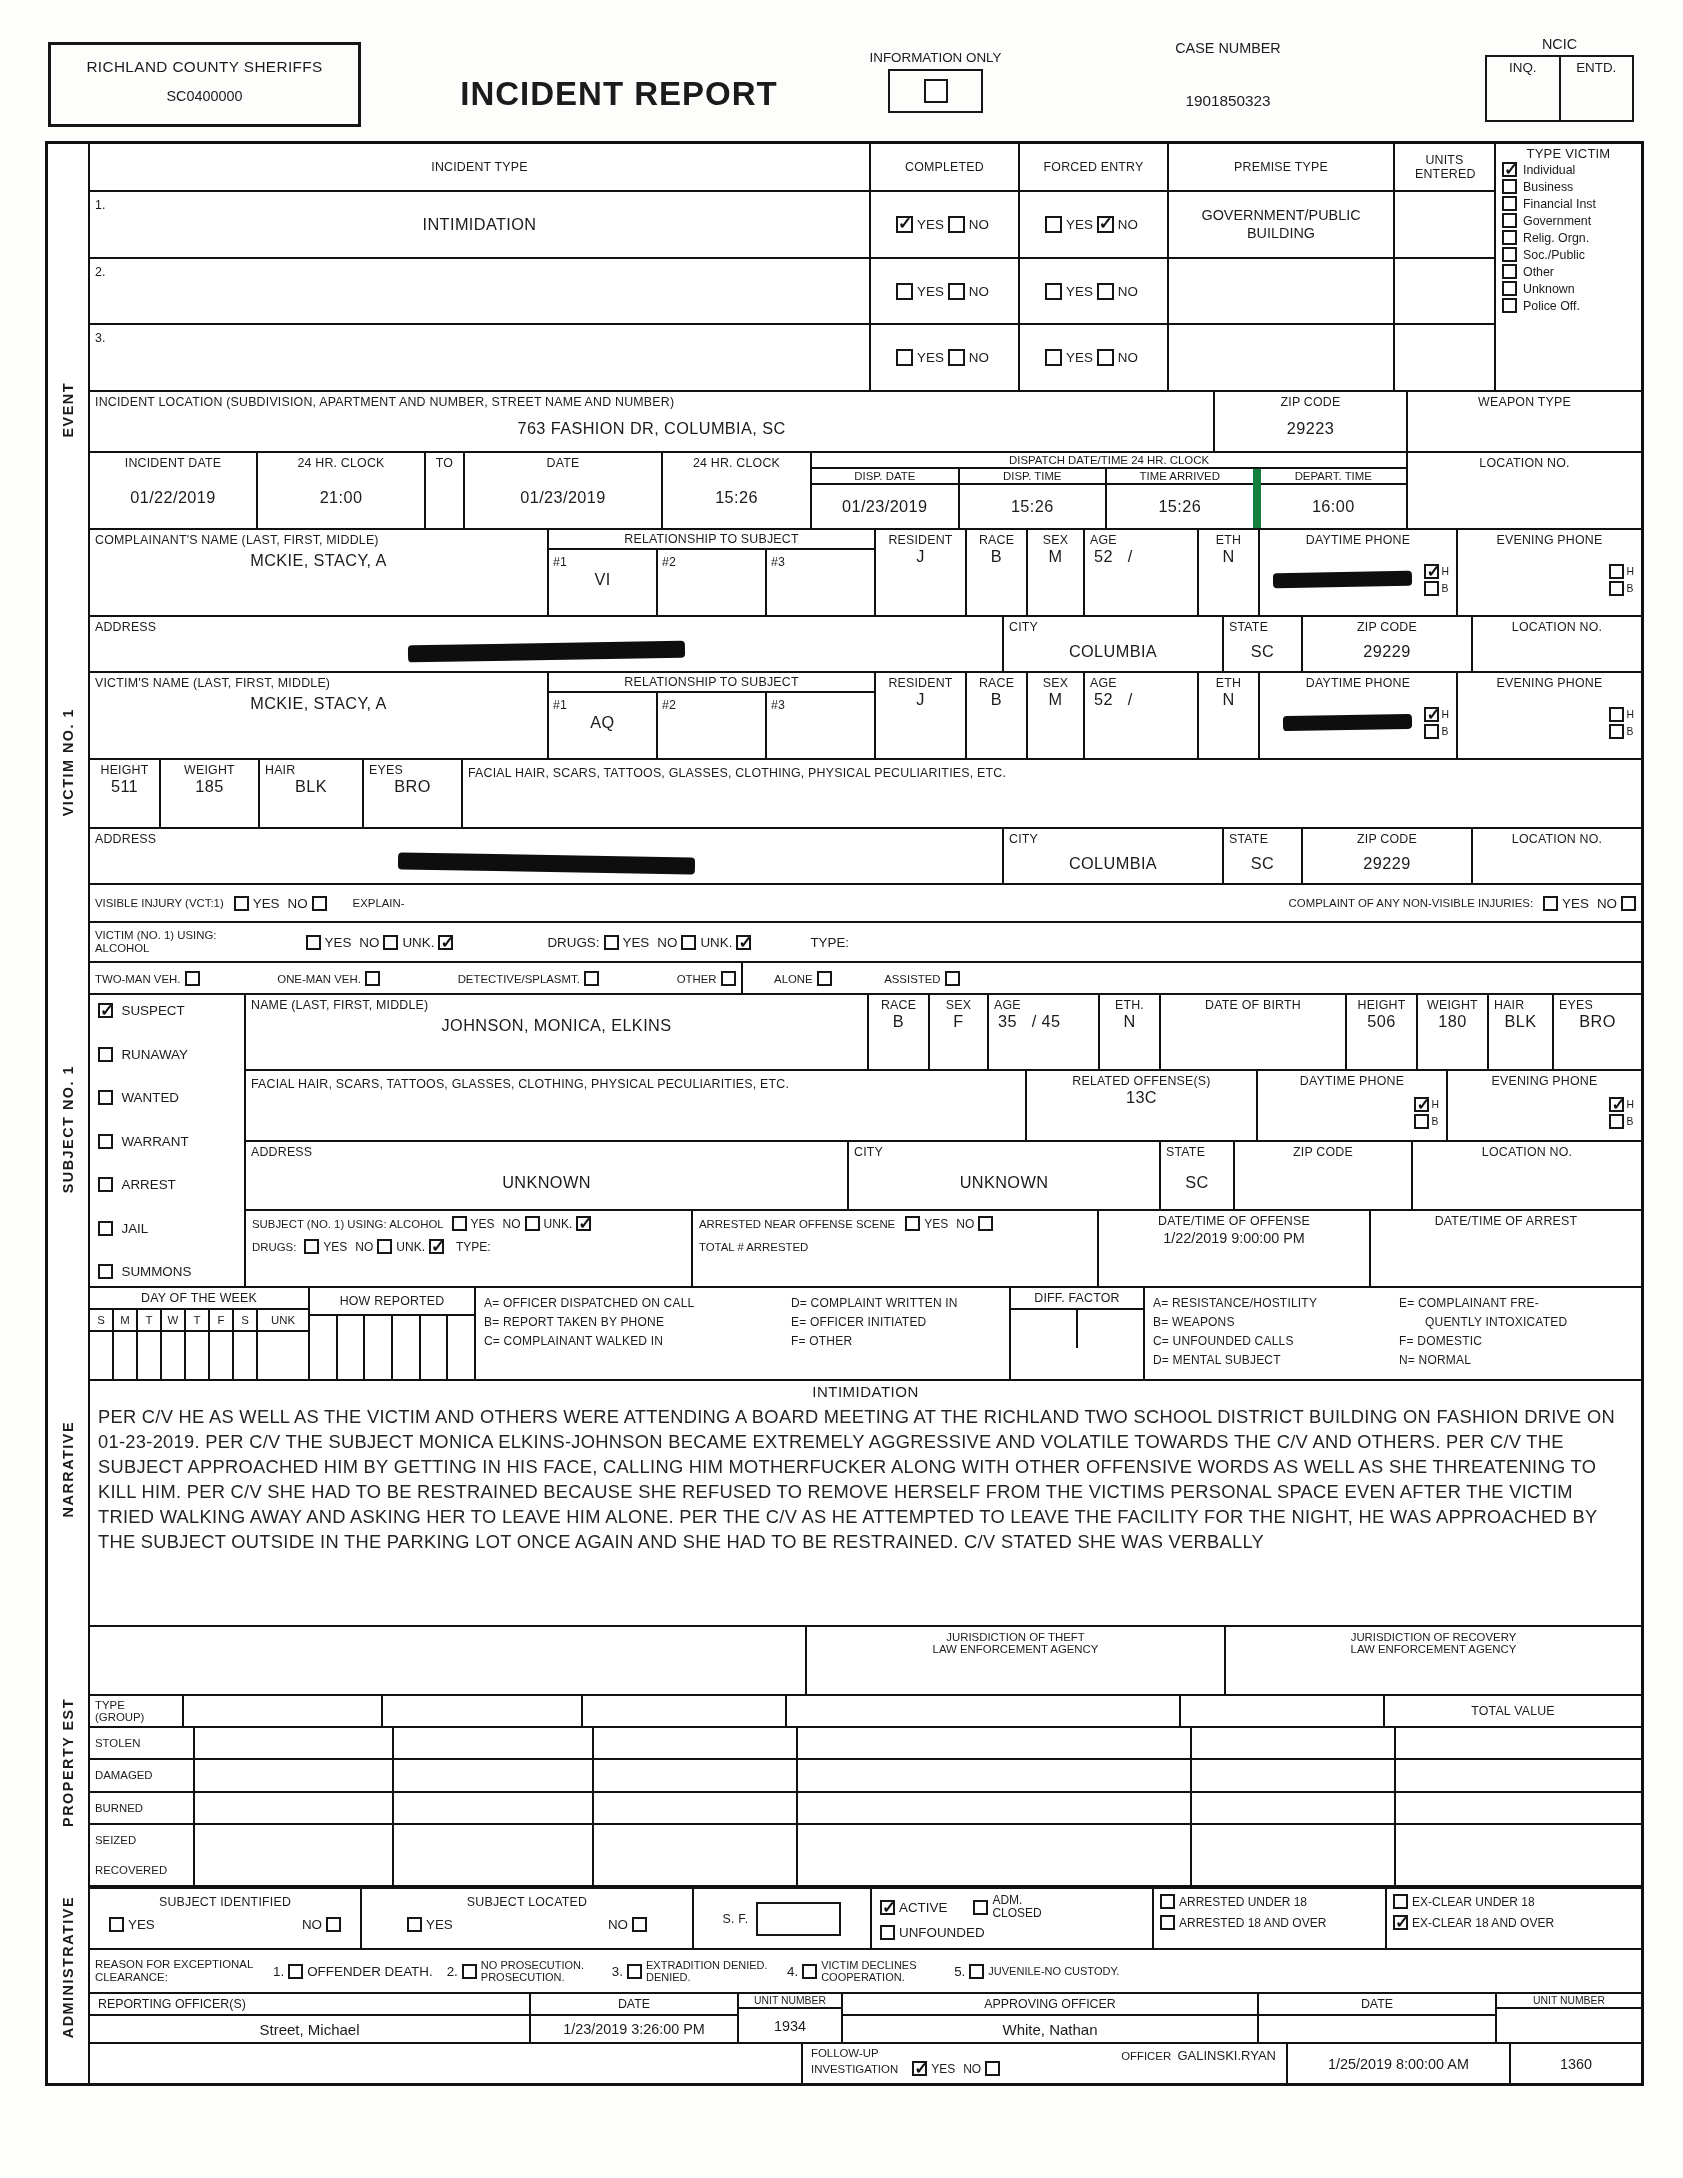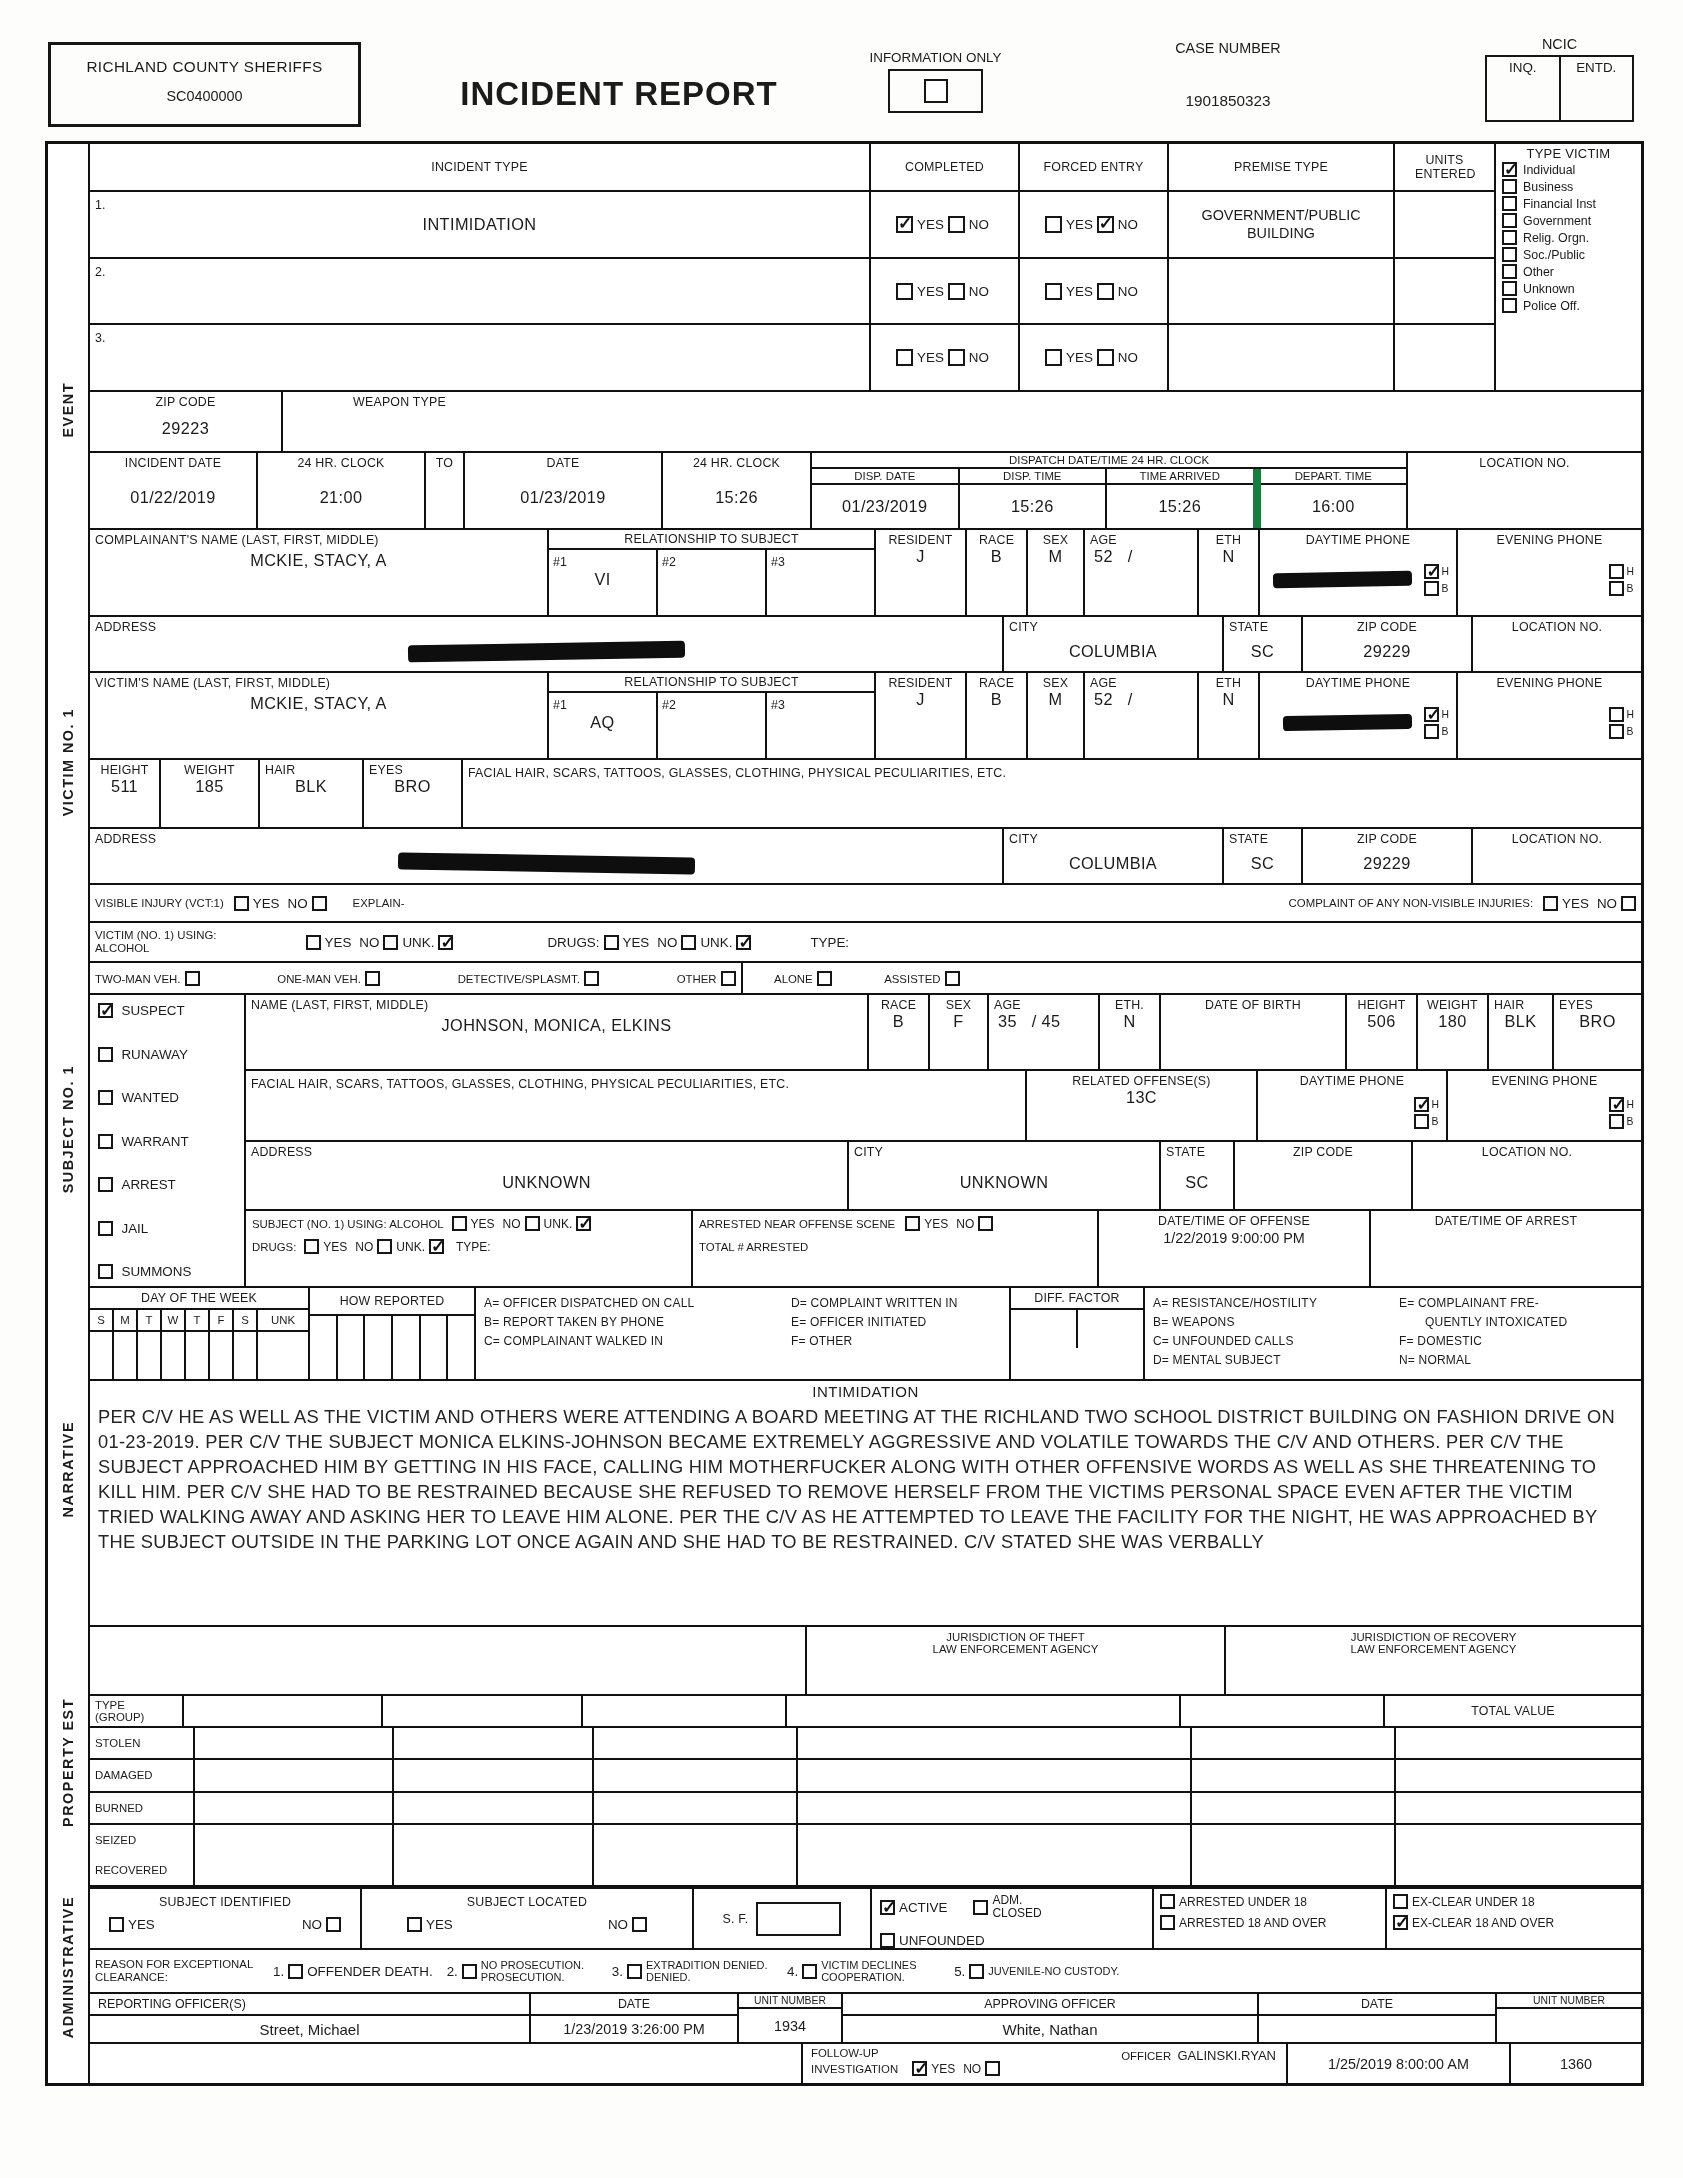--- a/index.html
+++ b/index.html
@@ -209,20 +209,26 @@
               <span class="t">Unknown</span>
             </div>
           <div class="tvitem">
               <span class="cb s"></span>
               <span class="t">Police Off.</span>
             </div>
         </div>
       </div>
 
       <div class="row" style="height:61px">
+        <div class="c fcol" style="flex:1">
+            <span class="lbl">INCIDENT LOCATION (SUBDIVISION, APARTMENT AND NUMBER, STREET NAME AND NUMBER)</span>
+            <div class="grow">
+              <span class="val">763 FASHION DR, COLUMBIA, SC</span>
+            </div>
+          </div>
         <div class="c fcol ctr" style="width:193px">
             <span class="lbl">ZIP CODE</span>
             <div class="grow">
               <span class="val">29223</span>
             </div>
           </div>
         <div class="c fcol ctr" style="width:233px">
             <span class="lbl">WEAPON TYPE</span>
             <div class="grow">
               <span class="val"></span>
@@ -922,21 +928,21 @@
           <span class="lbl">S. F.</span>
           <span style="display:inline-block;width:85px;height:34px;border:2px solid #161616;margin-left:8px"></span>
         </div>
         <div class="c" style="width:282px;padding:5px 8px">
           <div style="display:flex;align-items:center">
             <span class="cb s checked"></span>
               <span class="cbl">ACTIVE</span>
             <span class="cb s" style="margin-left:22px"></span>
               <span class="cbl" style="display:inline-block;width:61px;line-height:13px;font-size:12px;vertical-align:middle">ADM. CLOSED</span>
           </div>
-          <div style="display:flex;align-items:center;margin-top:13px">
+          <div style="display:flex;align-items:center;margin-top:5px">
             <span class="cb s"></span>
               <span class="cbl">UNFOUNDED</span>
           </div>
         </div>
         <div class="c" style="width:233px;padding:5px 6px">
           <div style="display:flex;align-items:center">
               <span class="cb s"></span>
               <span class="cbl" style="font-size:12px">ARRESTED UNDER 18</span>
             </div>
           <div style="display:flex;align-items:center;margin-top:6px">

